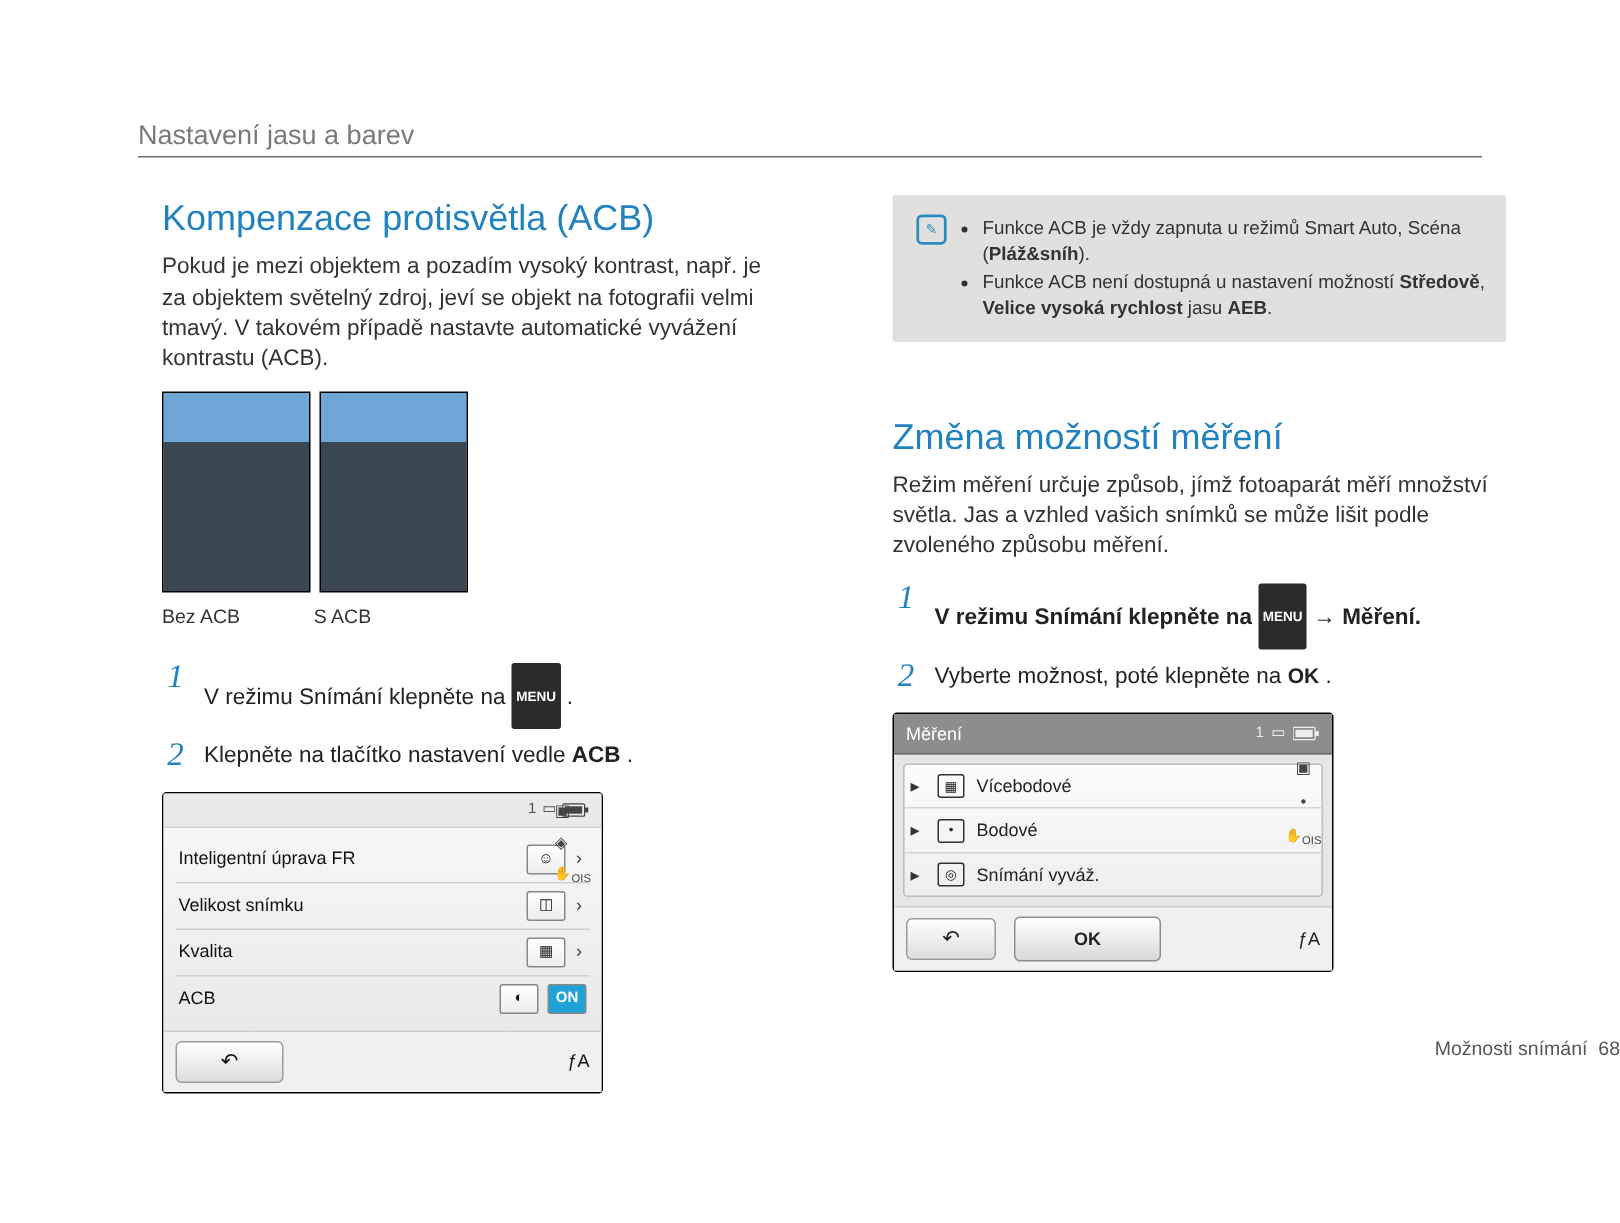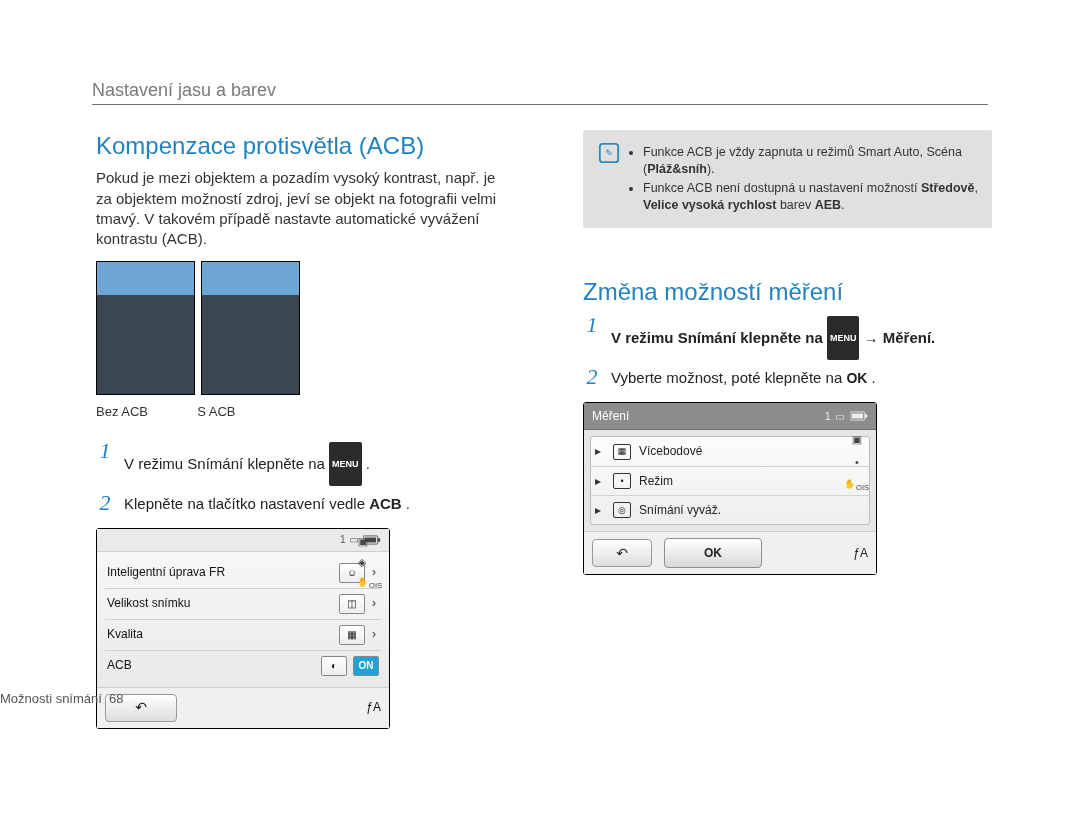--- a/index.html
+++ b/index.html
@@ -1,19 +1,19 @@
 <!DOCTYPE html>
 <html><head>
 <meta charset="utf-8">
 <style>
   html,body{margin:0;padding:0;background:#fff;color:#222;font-family:Arial,Helvetica,sans-serif;font-size:15px;line-height:1.35}
   .page{width:1080px;height:734px;position:relative;box-sizing:border-box;padding:78px 0 0 0}
   .breadcrumb{position:absolute;left:92px;top:78px;font-size:18px;color:#7a7a7a}
   .hr{position:absolute;left:92px;top:104px;width:896px;height:1px;background:#6d6d6d}
-  .columns{display:flex;gap:78px;position:absolute;left:96px;top:130px;width:896px}
+  .columns{display:flex;gap:78px;position:absolute;left:108px;top:130px;width:896px}
   .col{width:420px}
   .h2{color:#2182bf;font-size:24px;font-weight:400;margin:0 0 6px 0}
   .para{font-size:15px;color:#333;margin:0 0 12px 0}
   .photos{display:flex;gap:6px;margin:8px 0 6px 0}
   .photo{width:97px;height:132px;background:linear-gradient(180deg,#6ea7d6 0 25%,#3a4651 25% 100%);border:1px solid #000}
   .caption{font-size:13px;color:#333;display:inline-block;width:97px}
   .caps{margin-bottom:18px}
   .steps{margin-bottom:14px}
   .step{display:flex;align-items:flex-start;gap:10px;margin:6px 0}
   .num{font-family:"Times New Roman",serif;font-style:italic;color:#2182bf;font-size:22px;line-height:1;width:18px;text-align:center}
@@ -47,36 +47,36 @@
   .panelR{width:292px;border:1px solid #000;border-radius:3px;background:#e6e6e6;font-size:12px;margin-top:4px}
   .panelR-head{background:#8d8d8d;color:#fff;font-size:12px;padding:5px 8px;border-bottom:1px solid #6f6f6f;display:flex;justify-content:space-between;align-items:center}
   .list{background:linear-gradient(#fcfcfc,#eee);margin:6px;border:1px solid #bcbcbc;border-radius:3px;overflow:hidden}
   .li{display:flex;align-items:center;gap:8px;padding:6px 8px;border-bottom:1px solid #d4d4d4;font-size:12px}
   .li:last-child{border-bottom:none}
   .li .mic{width:16px;height:14px;border:1px solid #333;border-radius:2px;display:flex;align-items:center;justify-content:center;font-size:9px}
   .li .sel{width:10px;margin-left:-4px;color:#333}
   .panelR-bottom{display:flex;align-items:center;gap:12px;padding:6px 8px;background:#f0f0f0;border-top:1px solid #ccc}
   .okbtn{width:96px;height:28px;border:1px solid #8f8f8f;border-radius:4px;background:linear-gradient(#fff,#d9d9d9);display:flex;align-items:center;justify-content:center;font-weight:700}
   .sideR{position:absolute;right:6px;top:30px;display:flex;flex-direction:column;gap:8px;font-size:11px;color:#444;align-items:center}
-  .footer{position:absolute;left:0;bottom:26px;width:100%;text-align:left;font-size:13px;color:#555}
+  .footer{position:absolute;left:0;bottom:26px;width:100%;text-align:right;font-size:13px;color:#555}
   .footer .pg{color:#555}
 </style>
 </head>
 <body>
 
 <div class="page">
 
   <div class="breadcrumb">Nastavení jasu a barev</div>
   <div class="hr"></div>
 
   <div class="columns">
 
     <div class="col">
       <h2 class="h2">Kompenzace protisvětla (ACB)</h2>
-      <p class="para">Pokud je mezi objektem a pozadím vysoký kontrast, např. je za objektem možností zdroj, jeví se objekt na fotografii velmi tmavý. V takovém případě nastavte automatické vyvážení kontrastu (ACB).</p>
+      <p class="para">Pokud je mezi objektem a pozadím vysoký kontrast, např. je za objektem světelný zdroj, jeví se objekt na fotografii velmi tmavý. V takovém případě nastavte automatické vyvážení kontrastu (ACB).</p>
 
       <div class="photos">
         <div class="photo"></div>
         <div class="photo"></div>
       </div>
       <div class="caps">
         <span class="caption">Bez ACB</span>
         <span class="caption">S ACB</span>
       </div>
 
@@ -153,26 +153,27 @@
       <div class="note">
         <svg class="note-icon" viewBox="0 0 24 24">
             <rect x="2" y="2" width="20" height="20" rx="3" fill="none" stroke="#2a8bbf" stroke-width="2"></rect>
             <text x="12" y="15" text-anchor="middle" font-size="10" fill="#2a8bbf" font-family="Arial">✎</text>
           </svg>
         <ul>
           <li>
             <span>Funkce ACB je vždy zapnuta u režimů Smart Auto, Scéna (</span><span class="bold">Pláž&amp;sníh</span><span>).</span>
           </li>
           <li>
-            <span>Funkce ACB není dostupná u nastavení možností </span><span class="bold">Středově</span><span>, </span><span class="bold">Velice vysoká rychlost</span><span> barev </span><span class="bold">AEB</span><span>.</span>
+            <span>Funkce ACB není dostupná u nastavení možností </span><span class="bold">Středově</span><span>, </span><span class="bold">Velice vysoká rychlost</span><span> jasu </span><span class="bold">AEB</span><span>.</span>
           </li>
         </ul>
       </div>
 
       <h2 class="h2" style="margin-top:48px">Změna možností měření</h2>
+      <p class="para">Režim měření určuje způsob, jímž fotoaparát měří množství světla. Jas a vzhled vašich snímků se může lišit podle zvoleného způsobu měření.</p>
 
       <div class="steps">
         <div class="step">
           <div class="num">1</div>
           <div class="txt bold">
             <span>V režimu Snímání klepněte na </span>
             <span class="menu-chip">MENU</span>
             <span> → </span>
             <span>Měření</span><span>.</span>
           </div>
@@ -205,21 +206,21 @@
           </div>
           <div class="list">
             <div class="li">
               <span class="sel">▸</span>
               <span class="mic">▦</span>
               <span>Vícebodové</span>
             </div>
             <div class="li">
               <span class="sel">▸</span>
               <span class="mic">•</span>
-              <span>Režim</span>
+              <span>Bodové</span>
             </div>
             <div class="li">
               <span class="sel">▸</span>
               <span class="mic">◎</span>
               <span>Snímání vyváž.</span>
             </div>
           </div>
           <div class="panelR-bottom">
             <div class="soft" style="width:58px">↶</div>
             <div class="okbtn">OK</div>

